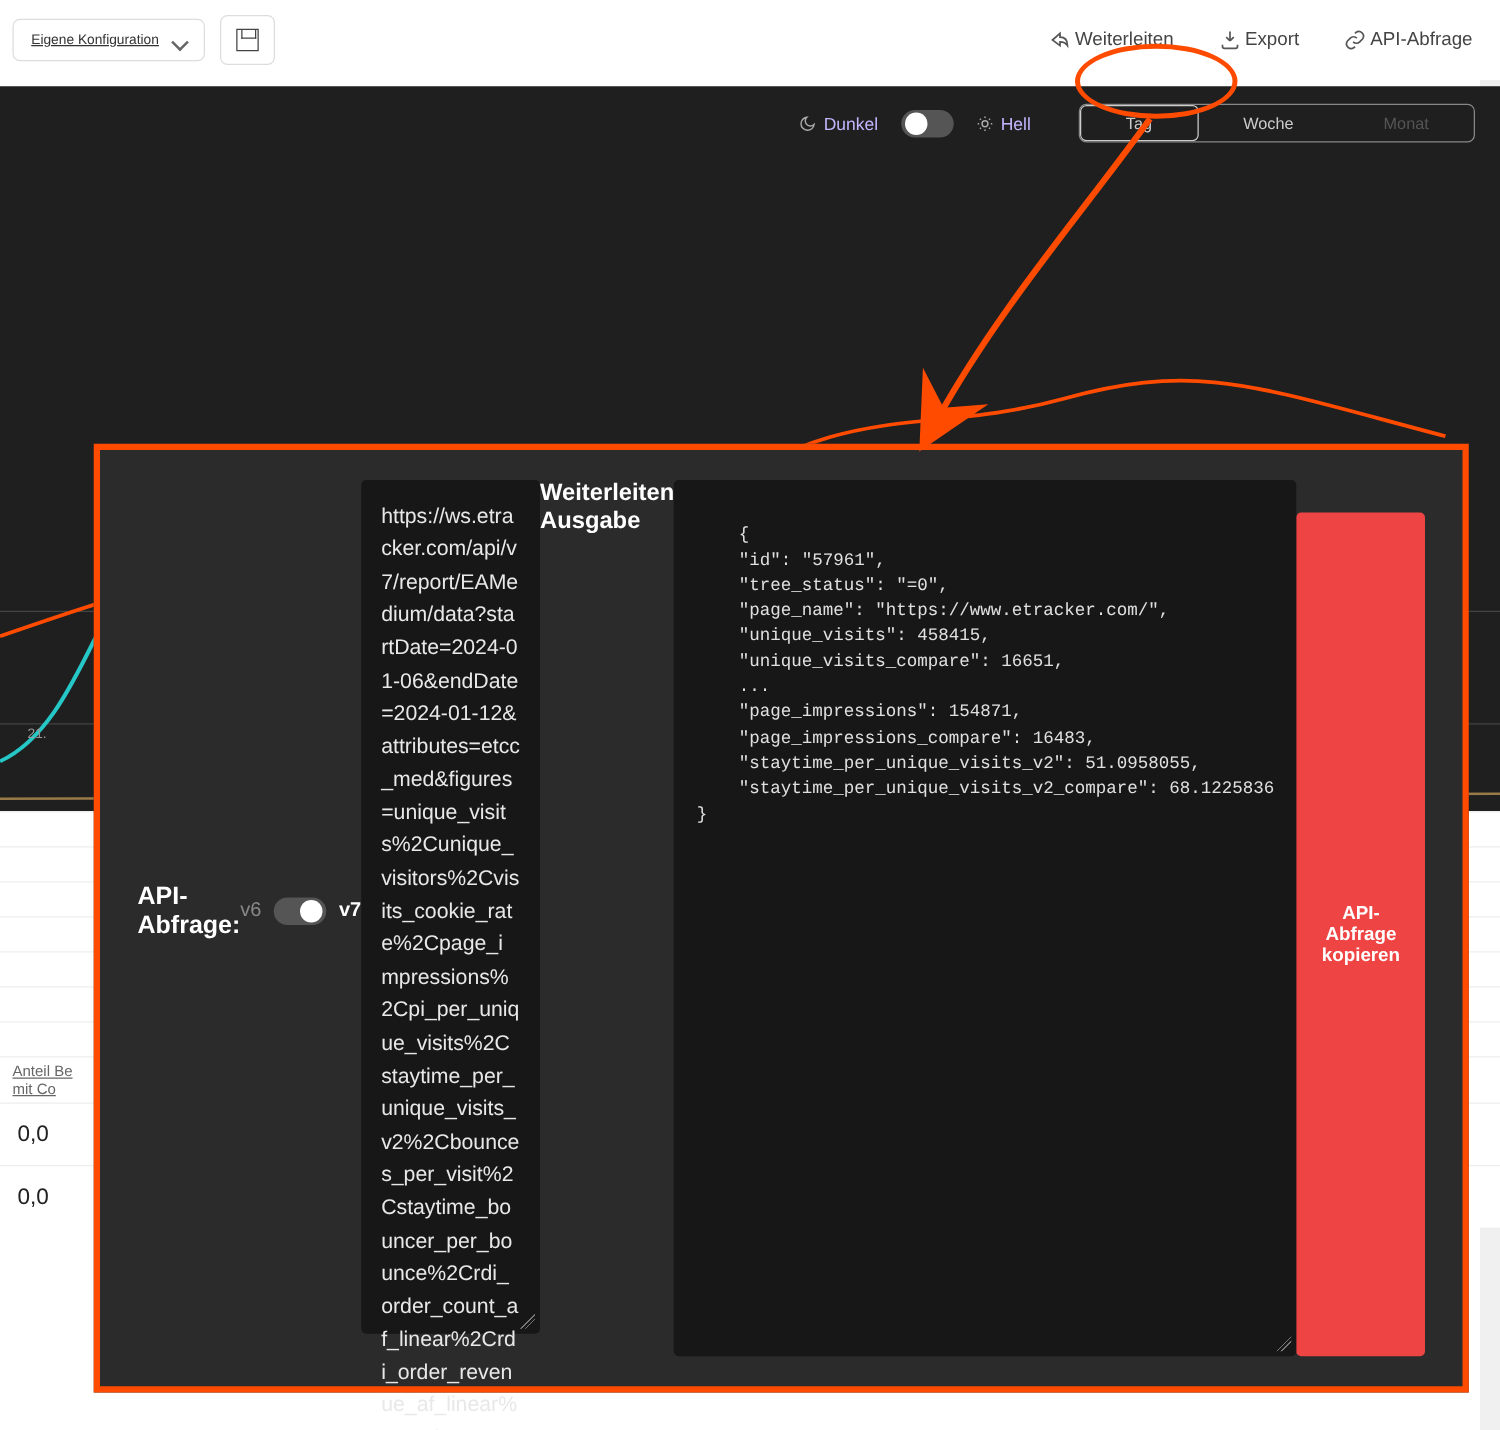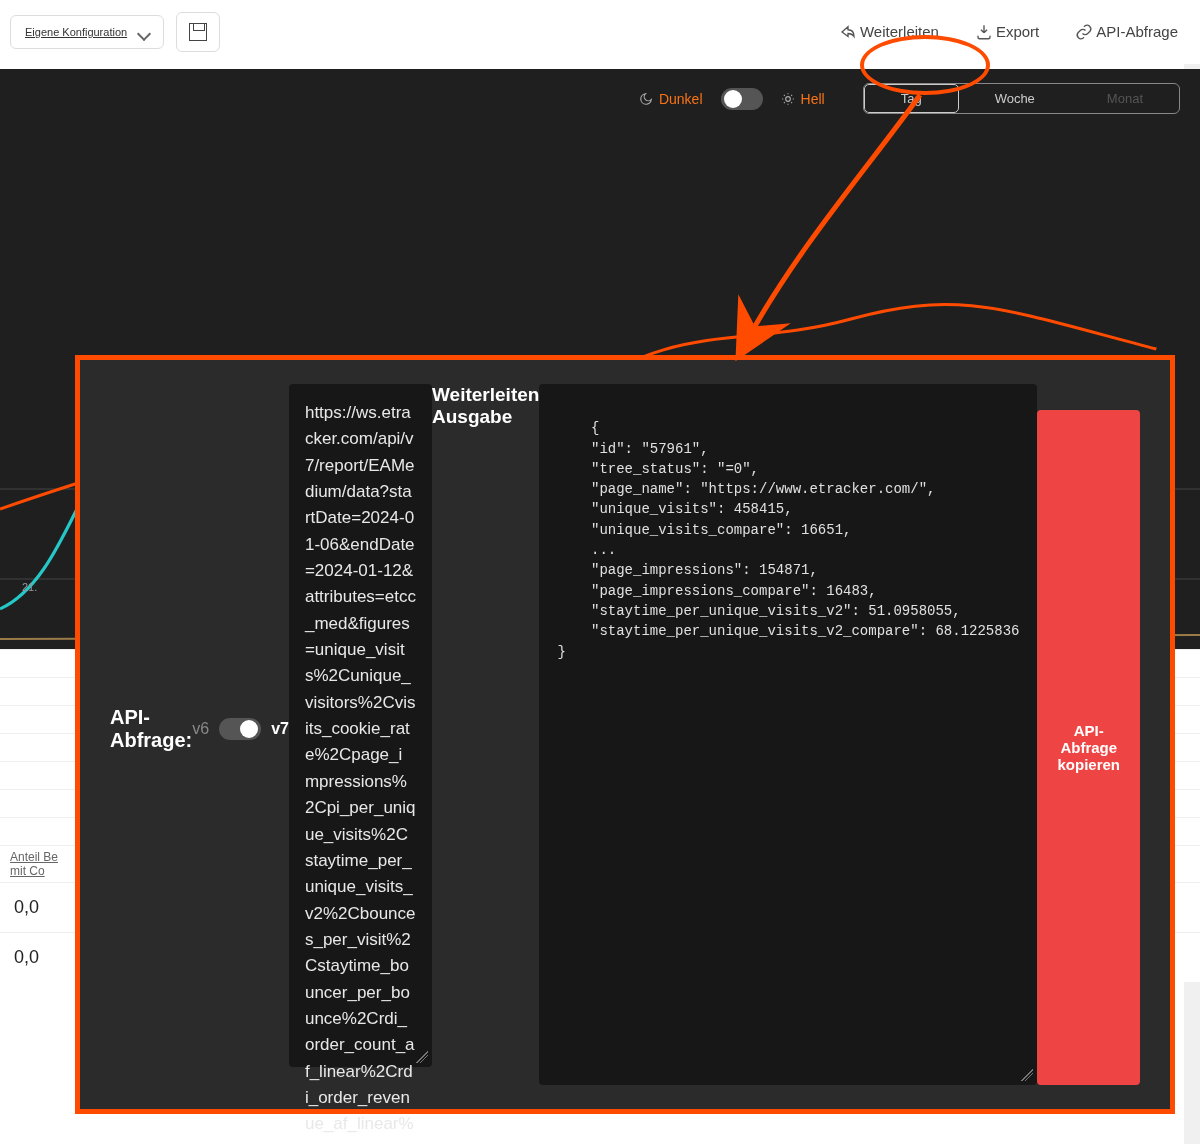--- a/index.html
+++ b/index.html
@@ -111,21 +111,21 @@
     }
     .chart-topbar{
       display:flex;
       align-items:center;
       justify-content:flex-end;
       gap:18px;
       padding:14px 20px;
       color:#bbb;
       font-size:14px;
     }
-    .theme-label{display:flex;align-items:center;gap:6px;color:#f97316;justify-content:space-between;}
+    .theme-label{display:flex;align-items:center;gap:6px;color:#c4b5fd;justify-content:space-between;}
     .toggle {
       width:42px;height:22px;border-radius:20px;background:#555;position:relative;
     }
     .toggle .knob{
       width:18px;height:18px;border-radius:50%;background:#fff;position:absolute;top:2px;left:3px;
     }
     .toggle.on .knob{left:21px;}
     .seggroup{
       display:flex;border:1px solid #888;border-radius:6px;overflow:hidden;
       margin-left:20px;

